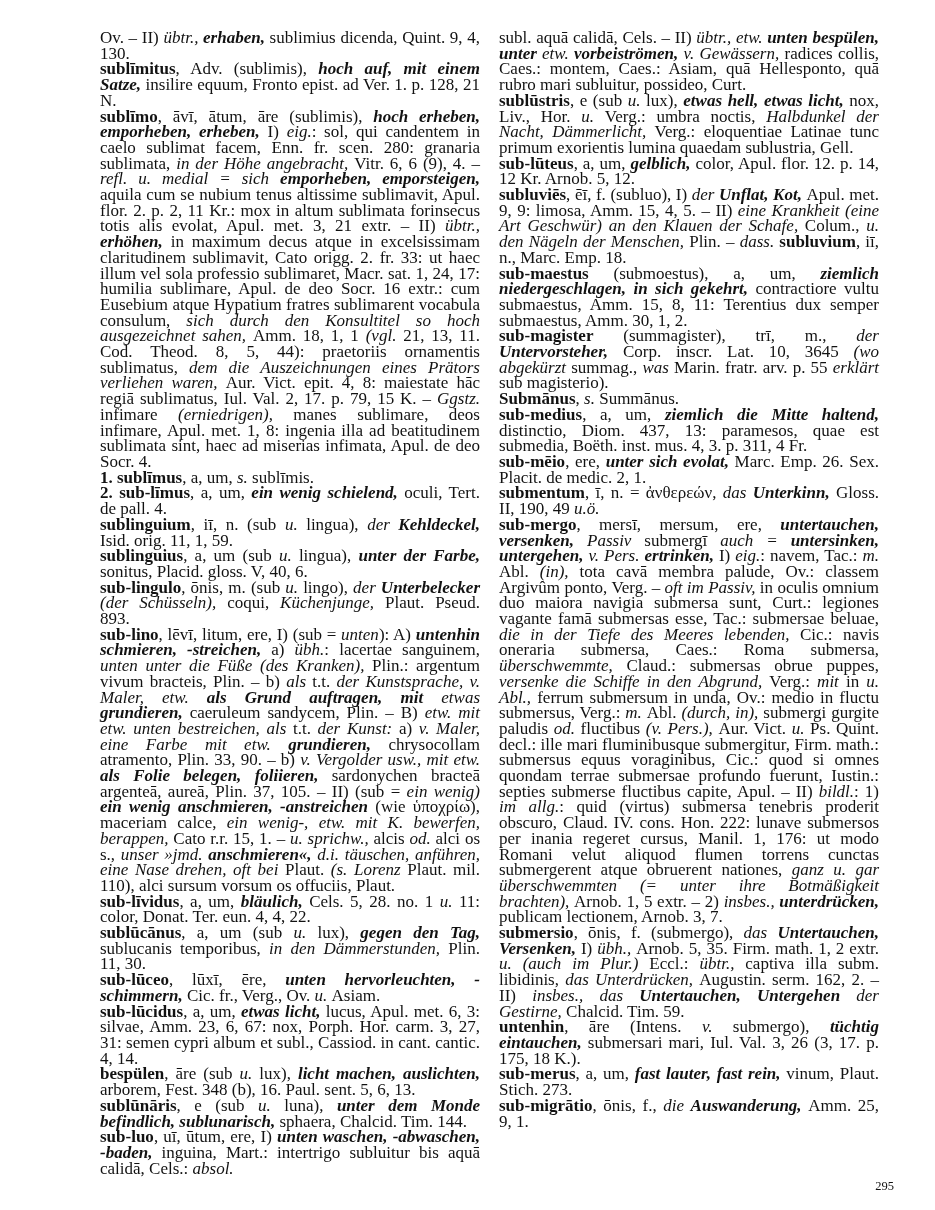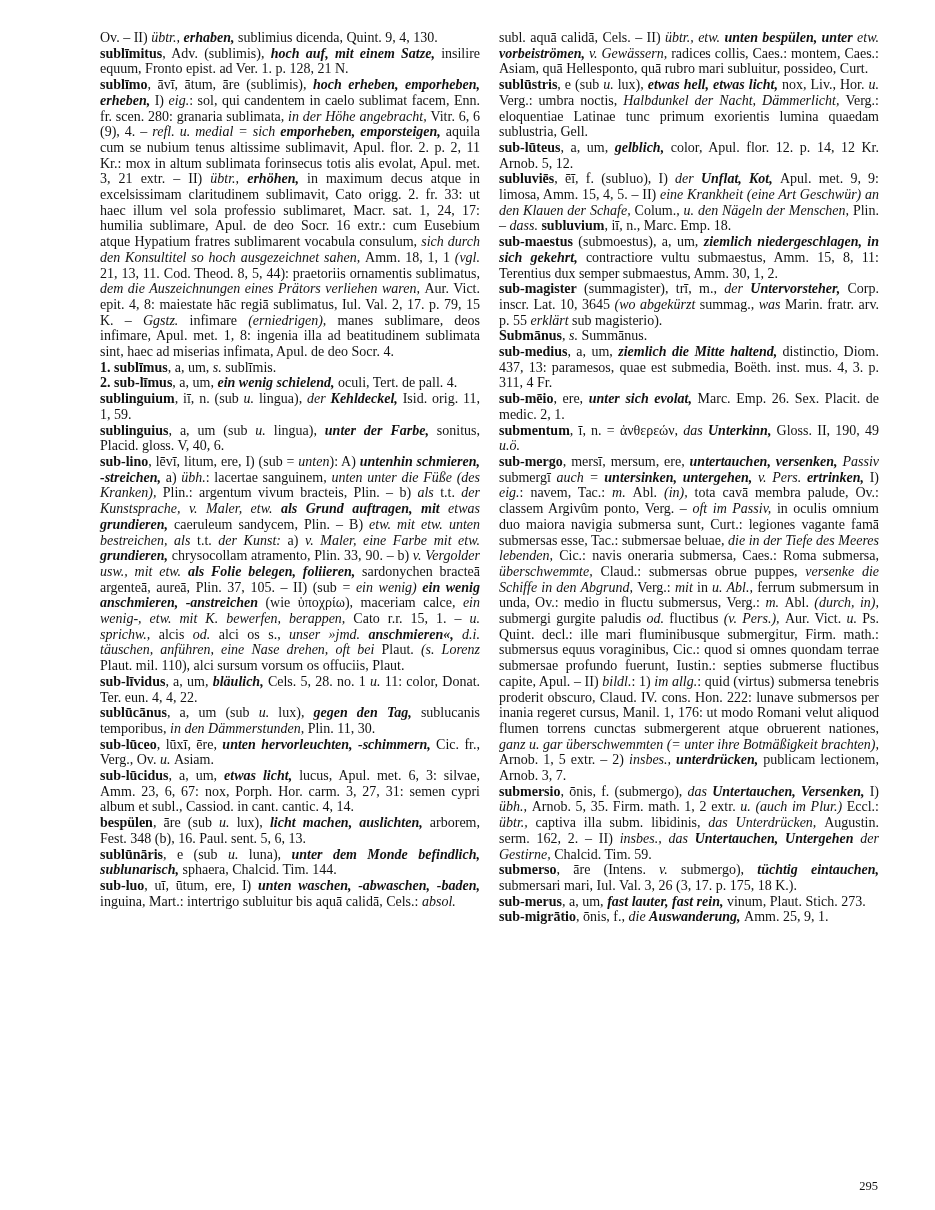--- a/index.html
+++ b/index.html
@@ -11,52 +11,53 @@
     font-family:"Liberation Serif","DejaVu Serif",serif;
     color:#121212;
   }
   .columns{
     display:flex;
     gap:19px;
     padding:30px 0 0 100px;
   }
   .col{
     width:380px;
-    font-size:14px;
+    font-size:17px;
     line-height:15.7px;
   }
   .para{
     margin:0;
     text-align:justify;
     text-justify:inter-word;
   }
   .s-b{font-weight:bold;}
   .s-i{font-style:italic;}
   .s-bi{font-weight:bold;font-style:italic;}
   .pagenum{
     position:absolute;
-    right:57px;
+    right:41px;
     bottom:16px;
     font-size:12.5px;
     color:#121212;
   }
 </style>
 </head>
 <body>
 
 <div class="page">
   <div class="columns">
     <div class="col">
         <p class="para"><span>Ov. – II) </span><span class="s-i">übtr., </span><span class="s-bi">erhaben, </span><span>sublimius dicenda, Quint. 9, 4, 130.</span></p>
         <p class="para"><span class="s-b">sublīmitus</span><span>, Adv. (sublimis), </span><span class="s-bi">hoch auf, mit einem Satze, </span><span>insilire equum, Fronto epist. ad Ver. 1. p. 128, 21 N.</span></p>
         <p class="para"><span class="s-b">sublīmo</span><span>, āvī, ātum, āre (sublimis), </span><span class="s-bi">hoch erheben, emporheben, erheben, </span><span>I) </span><span class="s-i">eig.</span><span>: sol, qui candentem in caelo sublimat facem, Enn. fr. scen. 280: granaria sublimata, </span><span class="s-i">in der Höhe angebracht, </span><span>Vitr. 6, 6 (9), 4. – </span><span class="s-i">refl. u. medial = sich </span><span class="s-bi">emporheben, emporsteigen, </span><span>aquila cum se nubium tenus altissime sublimavit, Apul. flor. 2. p. 2, 11 Kr.: mox in altum sublimata forinsecus totis alis evolat, Apul. met. 3, 21 extr. – II) </span><span class="s-i">übtr., </span><span class="s-bi">erhöhen, </span><span>in maximum decus atque in excelsissimam claritudinem sublimavit, Cato origg. 2. fr. 33: ut haec illum vel sola professio sublimaret, Macr. sat. 1, 24, 17: humilia sublimare, Apul. de deo Socr. 16 extr.: cum Eusebium atque Hypatium fratres sublimarent vocabula consulum, </span><span class="s-i">sich durch den Konsultitel so hoch ausgezeichnet sahen, </span><span>Amm. 18, 1, 1 </span><span class="s-i">(vgl. </span><span>21, 13, 11. Cod. Theod. 8, 5, 44): praetoriis ornamentis sublimatus, </span><span class="s-i">dem die Auszeichnungen eines Prätors verliehen waren, </span><span>Aur. Vict. epit. 4, 8: maiestate hāc regiā sublimatus, Iul. Val. 2, 17. p. 79, 15 K. – </span><span class="s-i">Ggstz. </span><span>infimare </span><span class="s-i">(erniedrigen), </span><span>manes sublimare, deos infimare, Apul. met. 1, 8: ingenia illa ad beatitudinem sublimata sint, haec ad miserias infimata, Apul. de deo Socr. 4.</span></p>
         <p class="para"><span class="s-b">1. sublīmus</span><span>, a, um, </span><span class="s-i">s. </span><span>sublīmis.</span></p>
         <p class="para"><span class="s-b">2. sub-līmus</span><span>, a, um, </span><span class="s-bi">ein wenig schielend, </span><span>oculi, Tert. de pall. 4.</span></p>
         <p class="para"><span class="s-b">sublinguium</span><span>, iī, n. (sub </span><span class="s-i">u. </span><span>lingua), </span><span class="s-i">der </span><span class="s-bi">Kehldeckel, </span><span>Isid. orig. 11, 1, 59.</span></p>
         <p class="para"><span class="s-b">sublinguius</span><span>, a, um (sub </span><span class="s-i">u. </span><span>lingua), </span><span class="s-bi">unter der Farbe, </span><span>sonitus, Placid. gloss. V, 40, 6.</span></p>
+        <p class="para"><span class="s-b">sub-lingulo</span><span>, ōnis, m. (sub </span><span class="s-i">u. </span><span>lingo), </span><span class="s-i">der </span><span class="s-bi">Unterbelecker </span><span class="s-i">(der Schüsseln), </span><span>coqui, </span><span class="s-i">Küchenjunge, </span><span>Plaut. Pseud. 893.</span></p>
         <p class="para"><span class="s-b">sub-lino</span><span>, lēvī, litum, ere, I) (sub = </span><span class="s-i">unten</span><span>): A) </span><span class="s-bi">untenhin schmieren, -streichen, </span><span>a) </span><span class="s-i">übh.</span><span>: lacertae sanguinem, </span><span class="s-i">unten unter die Füße (des Kranken), </span><span>Plin.: argentum vivum bracteis, Plin. – b) </span><span class="s-i">als </span><span>t.t. </span><span class="s-i">der Kunstsprache, v. Maler, etw. </span><span class="s-bi">als Grund auftragen, mit </span><span class="s-i">etwas </span><span class="s-bi">grundieren, </span><span>caeruleum sandycem, Plin. – B) </span><span class="s-i">etw. mit etw. unten bestreichen, als </span><span>t.t. </span><span class="s-i">der Kunst: </span><span>a) </span><span class="s-i">v. Maler, eine Farbe mit etw. </span><span class="s-bi">grundieren, </span><span>chrysocollam atramento, Plin. 33, 90. – b) </span><span class="s-i">v. Vergolder usw., mit etw. </span><span class="s-bi">als Folie belegen, foliieren, </span><span>sardonychen bracteā argenteā, aureā, Plin. 37, 105. – II) (sub = </span><span class="s-i">ein wenig) </span><span class="s-bi">ein wenig anschmieren, -anstreichen </span><span>(wie ὑποχρίω), maceriam calce, </span><span class="s-i">ein wenig-, etw. mit K. bewerfen, berappen, </span><span>Cato r.r. 15, 1. – </span><span class="s-i">u. sprichw., </span><span>alcis </span><span class="s-i">od. </span><span>alci os s., </span><span class="s-i">unser »jmd. </span><span class="s-bi">anschmieren«, </span><span class="s-i">d.i. täuschen, anführen, eine Nase drehen, oft bei </span><span>Plaut. </span><span class="s-i">(s. Lorenz </span><span>Plaut. mil. 110), alci sursum vorsum os offuciis, Plaut.</span></p>
         <p class="para"><span class="s-b">sub-līvidus</span><span>, a, um, </span><span class="s-bi">bläulich, </span><span>Cels. 5, 28. no. 1 </span><span class="s-i">u. </span><span>11: color, Donat. Ter. eun. 4, 4, 22.</span></p>
         <p class="para"><span class="s-b">sublūcānus</span><span>, a, um (sub </span><span class="s-i">u. </span><span>lux), </span><span class="s-bi">gegen den Tag, </span><span>sublucanis temporibus, </span><span class="s-i">in den Dämmerstunden, </span><span>Plin. 11, 30.</span></p>
         <p class="para"><span class="s-b">sub-lūceo</span><span>, lūxī, ēre, </span><span class="s-bi">unten hervorleuchten, -schimmern, </span><span>Cic. fr., Verg., Ov. </span><span class="s-i">u. </span><span>Asiam.</span></p>
         <p class="para"><span class="s-b">sub-lūcidus</span><span>, a, um, </span><span class="s-bi">etwas licht, </span><span>lucus, Apul. met. 6, 3: silvae, Amm. 23, 6, 67: nox, Porph. Hor. carm. 3, 27, 31: semen cypri album et subl., Cassiod. in cant. cantic. 4, 14.</span></p>
         <p class="para"><span class="s-b">bespülen</span><span>, āre (sub </span><span class="s-i">u. </span><span>lux), </span><span class="s-bi">licht machen, auslichten, </span><span>arborem, Fest. 348 (b), 16. Paul. sent. 5, 6, 13.</span></p>
         <p class="para"><span class="s-b">sublūnāris</span><span>, e (sub </span><span class="s-i">u. </span><span>luna), </span><span class="s-bi">unter dem Monde befindlich, sublunarisch, </span><span>sphaera, Chalcid. Tim. 144.</span></p>
         <p class="para"><span class="s-b">sub-luo</span><span>, uī, ūtum, ere, I) </span><span class="s-bi">unten waschen, -abwaschen, -baden, </span><span>inguina, Mart.: intertrigo subluitur bis aquā calidā, Cels.: </span><span class="s-i">absol.</span></p>
       </div>
     <div class="col">
@@ -65,19 +66,19 @@
         <p class="para"><span class="s-b">sub-lūteus</span><span>, a, um, </span><span class="s-bi">gelblich, </span><span>color, Apul. flor. 12. p. 14, 12 Kr. Arnob. 5, 12.</span></p>
         <p class="para"><span class="s-b">subluviēs</span><span>, ēī, f. (subluo), I) </span><span class="s-i">der </span><span class="s-bi">Unflat, Kot, </span><span>Apul. met. 9, 9: limosa, Amm. 15, 4, 5. – II) </span><span class="s-i">eine Krankheit (eine Art Geschwür) an den Klauen der Schafe, </span><span>Colum., </span><span class="s-i">u. den Nägeln der Menschen, </span><span>Plin. – </span><span class="s-i">dass. </span><span class="s-b">subluvium</span><span>, iī, n., Marc. Emp. 18.</span></p>
         <p class="para"><span class="s-b">sub-maestus</span><span> (submoestus), a, um, </span><span class="s-bi">ziemlich niedergeschlagen, in sich gekehrt, </span><span>contractiore vultu submaestus, Amm. 15, 8, 11: Terentius dux semper submaestus, Amm. 30, 1, 2.</span></p>
         <p class="para"><span class="s-b">sub-magister</span><span> (summagister), trī, m., </span><span class="s-i">der </span><span class="s-bi">Untervorsteher, </span><span>Corp. inscr. Lat. 10, 3645 </span><span class="s-i">(wo abgekürzt </span><span>summag., </span><span class="s-i">was </span><span>Marin. fratr. arv. p. 55 </span><span class="s-i">erklärt </span><span>sub magisterio).</span></p>
         <p class="para"><span class="s-b">Submānus</span><span>, </span><span class="s-i">s. </span><span>Summānus.</span></p>
         <p class="para"><span class="s-b">sub-medius</span><span>, a, um, </span><span class="s-bi">ziemlich die Mitte haltend, </span><span>distinctio, Diom. 437, 13: paramesos, quae est submedia, Boëth. inst. mus. 4, 3. p. 311, 4 Fr.</span></p>
         <p class="para"><span class="s-b">sub-mēio</span><span>, ere, </span><span class="s-bi">unter sich evolat, </span><span>Marc. Emp. 26. Sex. Placit. de medic. 2, 1.</span></p>
         <p class="para"><span class="s-b">submentum</span><span>, ī, n. = ἀνθερεών, </span><span class="s-i">das </span><span class="s-bi">Unterkinn, </span><span>Gloss. II, 190, 49 </span><span class="s-i">u.ö.</span></p>
         <p class="para"><span class="s-b">sub-mergo</span><span>, mersī, mersum, ere, </span><span class="s-bi">untertauchen, versenken, </span><span class="s-i">Passiv </span><span>submergī </span><span class="s-i">auch = </span><span class="s-bi">untersinken, untergehen, </span><span class="s-i">v. Pers. </span><span class="s-bi">ertrinken, </span><span>I) </span><span class="s-i">eig.</span><span>: navem, Tac.: </span><span class="s-i">m. </span><span>Abl. </span><span class="s-i">(in), </span><span>tota cavā membra palude, Ov.: classem Argivûm ponto, Verg. – </span><span class="s-i">oft im Passiv, </span><span>in oculis omnium duo maiora navigia submersa sunt, Curt.: legiones vagante famā submersas esse, Tac.: submersae beluae, </span><span class="s-i">die in der Tiefe des Meeres lebenden, </span><span>Cic.: navis oneraria submersa, Caes.: Roma submersa, </span><span class="s-i">überschwemmte, </span><span>Claud.: submersas obrue puppes, </span><span class="s-i">versenke die Schiffe in den Abgrund, </span><span>Verg.: </span><span class="s-i">mit </span><span>in </span><span class="s-i">u. Abl., </span><span>ferrum submersum in unda, Ov.: medio in fluctu submersus, Verg.: </span><span class="s-i">m. </span><span>Abl. </span><span class="s-i">(durch, in), </span><span>submergi gurgite paludis </span><span class="s-i">od. </span><span>fluctibus </span><span class="s-i">(v. Pers.), </span><span>Aur. Vict. </span><span class="s-i">u. </span><span>Ps. Quint. decl.: ille mari fluminibusque submergitur, Firm. math.: submersus equus voraginibus, Cic.: quod si omnes quondam terrae submersae profundo fuerunt, Iustin.: septies submerse fluctibus capite, Apul. – II) </span><span class="s-i">bildl.</span><span>: 1) </span><span class="s-i">im allg.</span><span>: quid (virtus) submersa tenebris proderit obscuro, Claud. IV. cons. Hon. 222: lunave submersos per inania regeret cursus, Manil. 1, 176: ut modo Romani velut aliquod flumen torrens cunctas submergerent atque obruerent nationes, </span><span class="s-i">ganz u. gar überschwemmten (= unter ihre Botmäßigkeit brachten), </span><span>Arnob. 1, 5 extr. – 2) </span><span class="s-i">insbes., </span><span class="s-bi">unterdrücken, </span><span>publicam lectionem, Arnob. 3, 7.</span></p>
         <p class="para"><span class="s-b">submersio</span><span>, ōnis, f. (submergo), </span><span class="s-i">das </span><span class="s-bi">Untertauchen, Versenken, </span><span>I) </span><span class="s-i">übh., </span><span>Arnob. 5, 35. Firm. math. 1, 2 extr. </span><span class="s-i">u. (auch im Plur.) </span><span>Eccl.: </span><span class="s-i">übtr., </span><span>captiva illa subm. libidinis, </span><span class="s-i">das Unterdrücken, </span><span>Augustin. serm. 162, 2. – II) </span><span class="s-i">insbes., das </span><span class="s-bi">Untertauchen, Untergehen </span><span class="s-i">der Gestirne, </span><span>Chalcid. Tim. 59.</span></p>
-        <p class="para"><span class="s-b">submerso</span><span>, āre (Intens. </span><span class="s-i">v. </span><span>submergo), </span><span class="s-bi">tüchtig eintauchen, </span><span>submersari mari, Iul. Val. 3, 26 (3, 17. p. 175, 18 K.).</span></p>
+        <p class="para"><span class="s-b">untenhin</span><span>, āre (Intens. </span><span class="s-i">v. </span><span>submergo), </span><span class="s-bi">tüchtig eintauchen, </span><span>submersari mari, Iul. Val. 3, 26 (3, 17. p. 175, 18 K.).</span></p>
         <p class="para"><span class="s-b">sub-merus</span><span>, a, um, </span><span class="s-bi">fast lauter, fast rein, </span><span>vinum, Plaut. Stich. 273.</span></p>
         <p class="para"><span class="s-b">sub-migrātio</span><span>, ōnis, f., </span><span class="s-i">die </span><span class="s-bi">Auswanderung, </span><span>Amm. 25, 9, 1.</span></p>
       </div>
   </div>
   <div class="pagenum">295</div>
 </div>
 
 </body></html>

